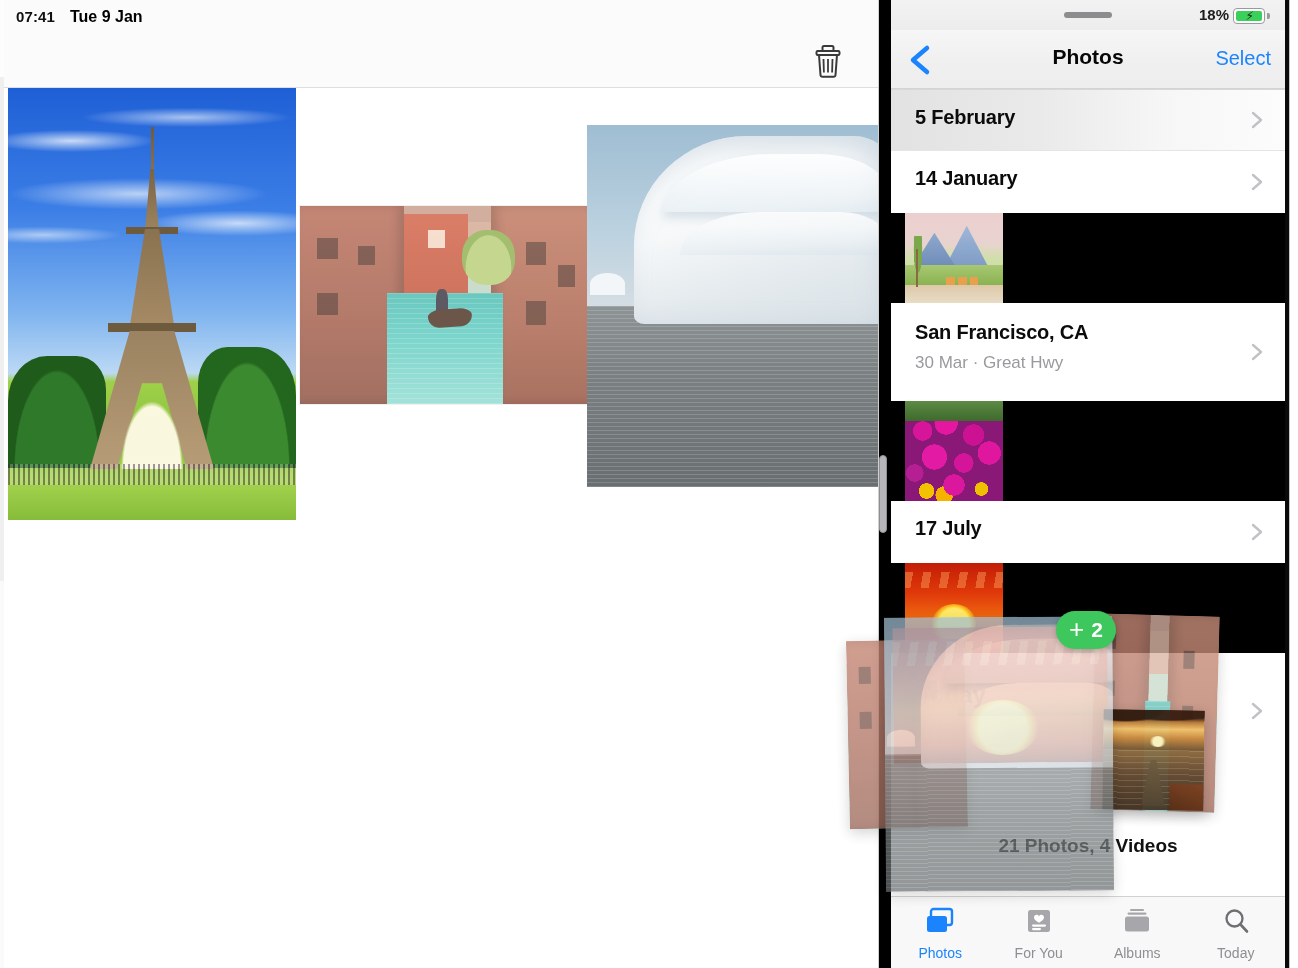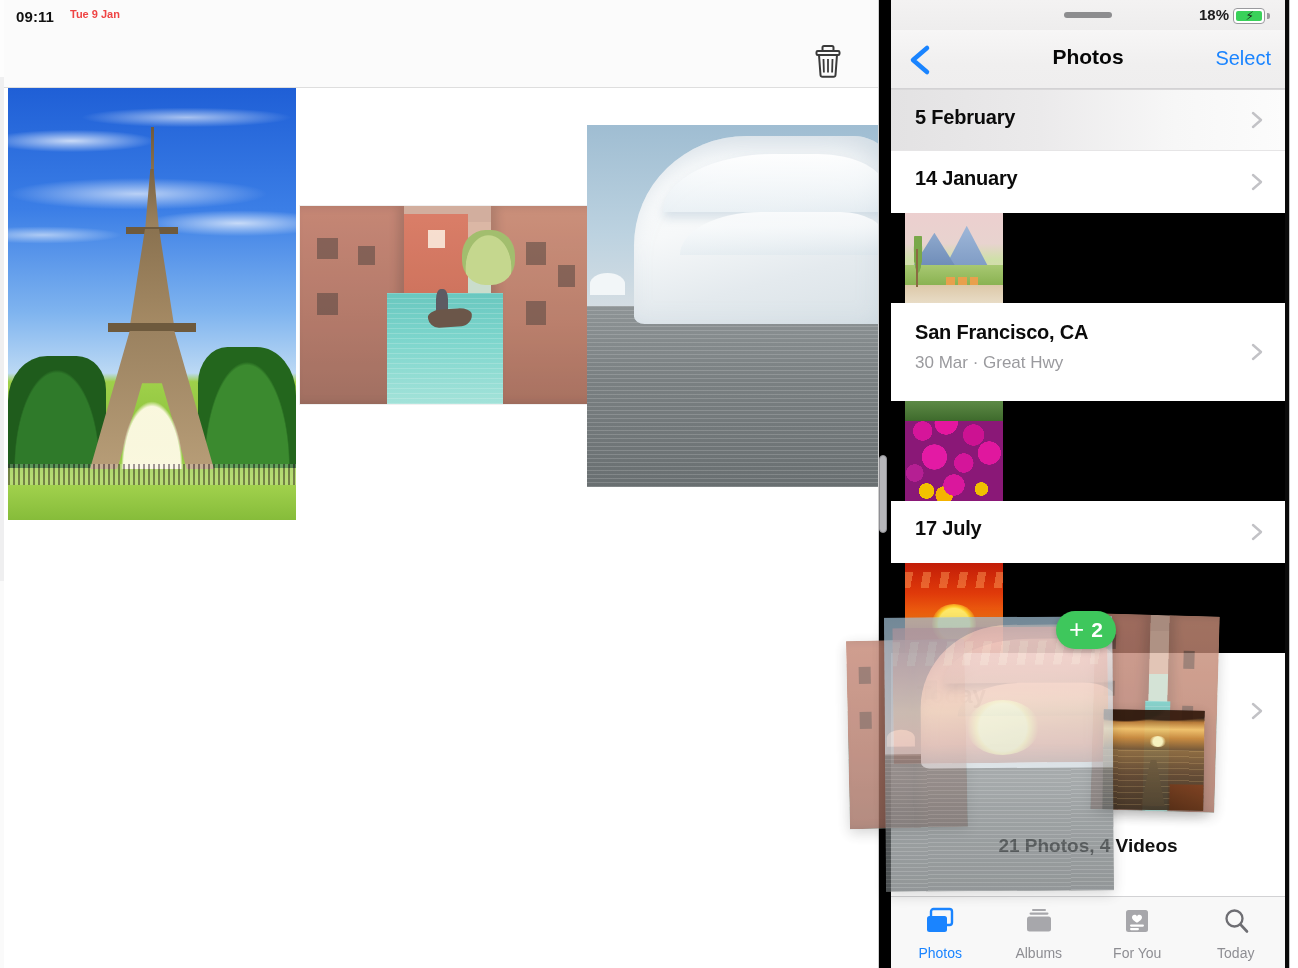--- a/index.html
+++ b/index.html
@@ -33,21 +33,21 @@
   .left-toolbar {
     position:absolute; left:0; top:0; width:875px; height:88px;
     background:#fbfbfb; border-bottom:1px solid #dedede;
   }
   .status-time {
     position:absolute; left:12px; top:8px;
     font-size:15px; font-weight:700; color:#111; letter-spacing:0.1px;
   }
   .status-date {
     position:absolute; left:66px; top:8px;
-    font-size:11px; font-weight:700; color:#ef4444;
+    font-size:16px; font-weight:700; color:#000000;
   }
   .trash-btn {
     position:absolute; left:806px; top:42px; width:36px; height:38px;
     cursor:pointer;
   }
   .trash-btn svg { display:block; }
 
   
   .canvas-photo { position:absolute; overflow:hidden; background:#ddd; }
   .photo-eiffel { left:4px;  top:88px;  width:288px; height:432px; }
@@ -356,21 +356,21 @@
 <body>
 
 <div id="screen" class="noselect">
 
   <div class="bg-strip-left"></div>
   <div class="bg-strip-right"></div>
 
   <div id="leftpanel">
 
     <div class="left-toolbar">
-      <div class="status-time">09:11</div>
+      <div class="status-time">07:41</div>
       <div class="status-date">Tue 9 Jan</div>
 
       <div class="trash-btn" title="Delete">
         <svg width="36" height="38" viewBox="0 0 36 38" aria-hidden="true">
           <rect x="12.5" y="4" width="11" height="5" rx="1.5" fill="none" stroke="#3a3a3a" stroke-width="2"></rect>
           <rect x="6.5" y="9" width="23" height="4" rx="1.2" fill="none" stroke="#3a3a3a" stroke-width="2"></rect>
           <path d="M9 13 L10.5 33 a2 2 0 0 0 2 1.8 h11 a2 2 0 0 0 2 -1.8 L27 13" fill="none" stroke="#3a3a3a" stroke-width="2"></path>
           <line x1="13.5" y1="17" x2="13.9" y2="30.5" stroke="#3a3a3a" stroke-width="1.8"></line>
           <line x1="18" y1="17" x2="18" y2="30.5" stroke="#3a3a3a" stroke-width="1.8"></line>
           <line x1="22.5" y1="17" x2="22.1" y2="30.5" stroke="#3a3a3a" stroke-width="1.8"></line>
@@ -544,38 +544,38 @@
               <rect x="7" y="2" width="21" height="16" rx="2.5" fill="none" stroke="#1a84ff" stroke-width="2.4"></rect>
               <rect x="3" y="9" width="20" height="16" rx="2.5" fill="#1a84ff"></rect>
             </svg>
           </div>
           <div class="tab-label">Photos</div>
         </div>
 
         <div class="tab-item">
           <div class="tab-icon">
             <svg width="32" height="30" viewBox="0 0 32 30" aria-hidden="true">
-              <rect x="9" y="2" width="14" height="2" rx="1" fill="#a7a7ab"></rect>
-              <rect x="6.5" y="5.5" width="19" height="2.2" rx="1.1" fill="#a7a7ab"></rect>
-              <rect x="4" y="9.5" width="24" height="15" rx="2.5" fill="#a7a7ab"></rect>
-            </svg>
-          </div>
-          <div class="tab-label">Albums</div>
-        </div>
-
-        <div class="tab-item">
-          <div class="tab-icon">
-            <svg width="32" height="30" viewBox="0 0 32 30" aria-hidden="true">
               <rect x="5" y="3" width="22" height="22" rx="2.5" fill="#a7a7ab"></rect>
               <path d="M16 12.8 c-1.4-2.6-5-1.7-5 1.1 0 2.1 3 4 5 5.3 2-1.3 5-3.2 5-5.3 0-2.8-3.6-3.7-5-1.1z" fill="#ffffff" transform="translate(0,-3.4)"></path>
               <rect x="9" y="17.5" width="14" height="2.2" rx="1.1" fill="#ffffff"></rect>
               <rect x="9" y="21" width="9" height="2.2" rx="1.1" fill="#ffffff"></rect>
             </svg>
           </div>
           <div class="tab-label">For You</div>
+        </div>
+
+        <div class="tab-item">
+          <div class="tab-icon">
+            <svg width="32" height="30" viewBox="0 0 32 30" aria-hidden="true">
+              <rect x="9" y="2" width="14" height="2" rx="1" fill="#a7a7ab"></rect>
+              <rect x="6.5" y="5.5" width="19" height="2.2" rx="1.1" fill="#a7a7ab"></rect>
+              <rect x="4" y="9.5" width="24" height="15" rx="2.5" fill="#a7a7ab"></rect>
+            </svg>
+          </div>
+          <div class="tab-label">Albums</div>
         </div>
 
         <div class="tab-item">
           <div class="tab-icon">
             <svg width="32" height="30" viewBox="0 0 32 30" aria-hidden="true">
               <circle cx="14.5" cy="11.5" r="8" fill="none" stroke="#6e6e73" stroke-width="2.3"></circle>
               <line x1="20.5" y1="17.5" x2="27" y2="24.5" stroke="#6e6e73" stroke-width="2.6" stroke-linecap="round"></line>
             </svg>
           </div>
           <div class="tab-label">Today</div>

